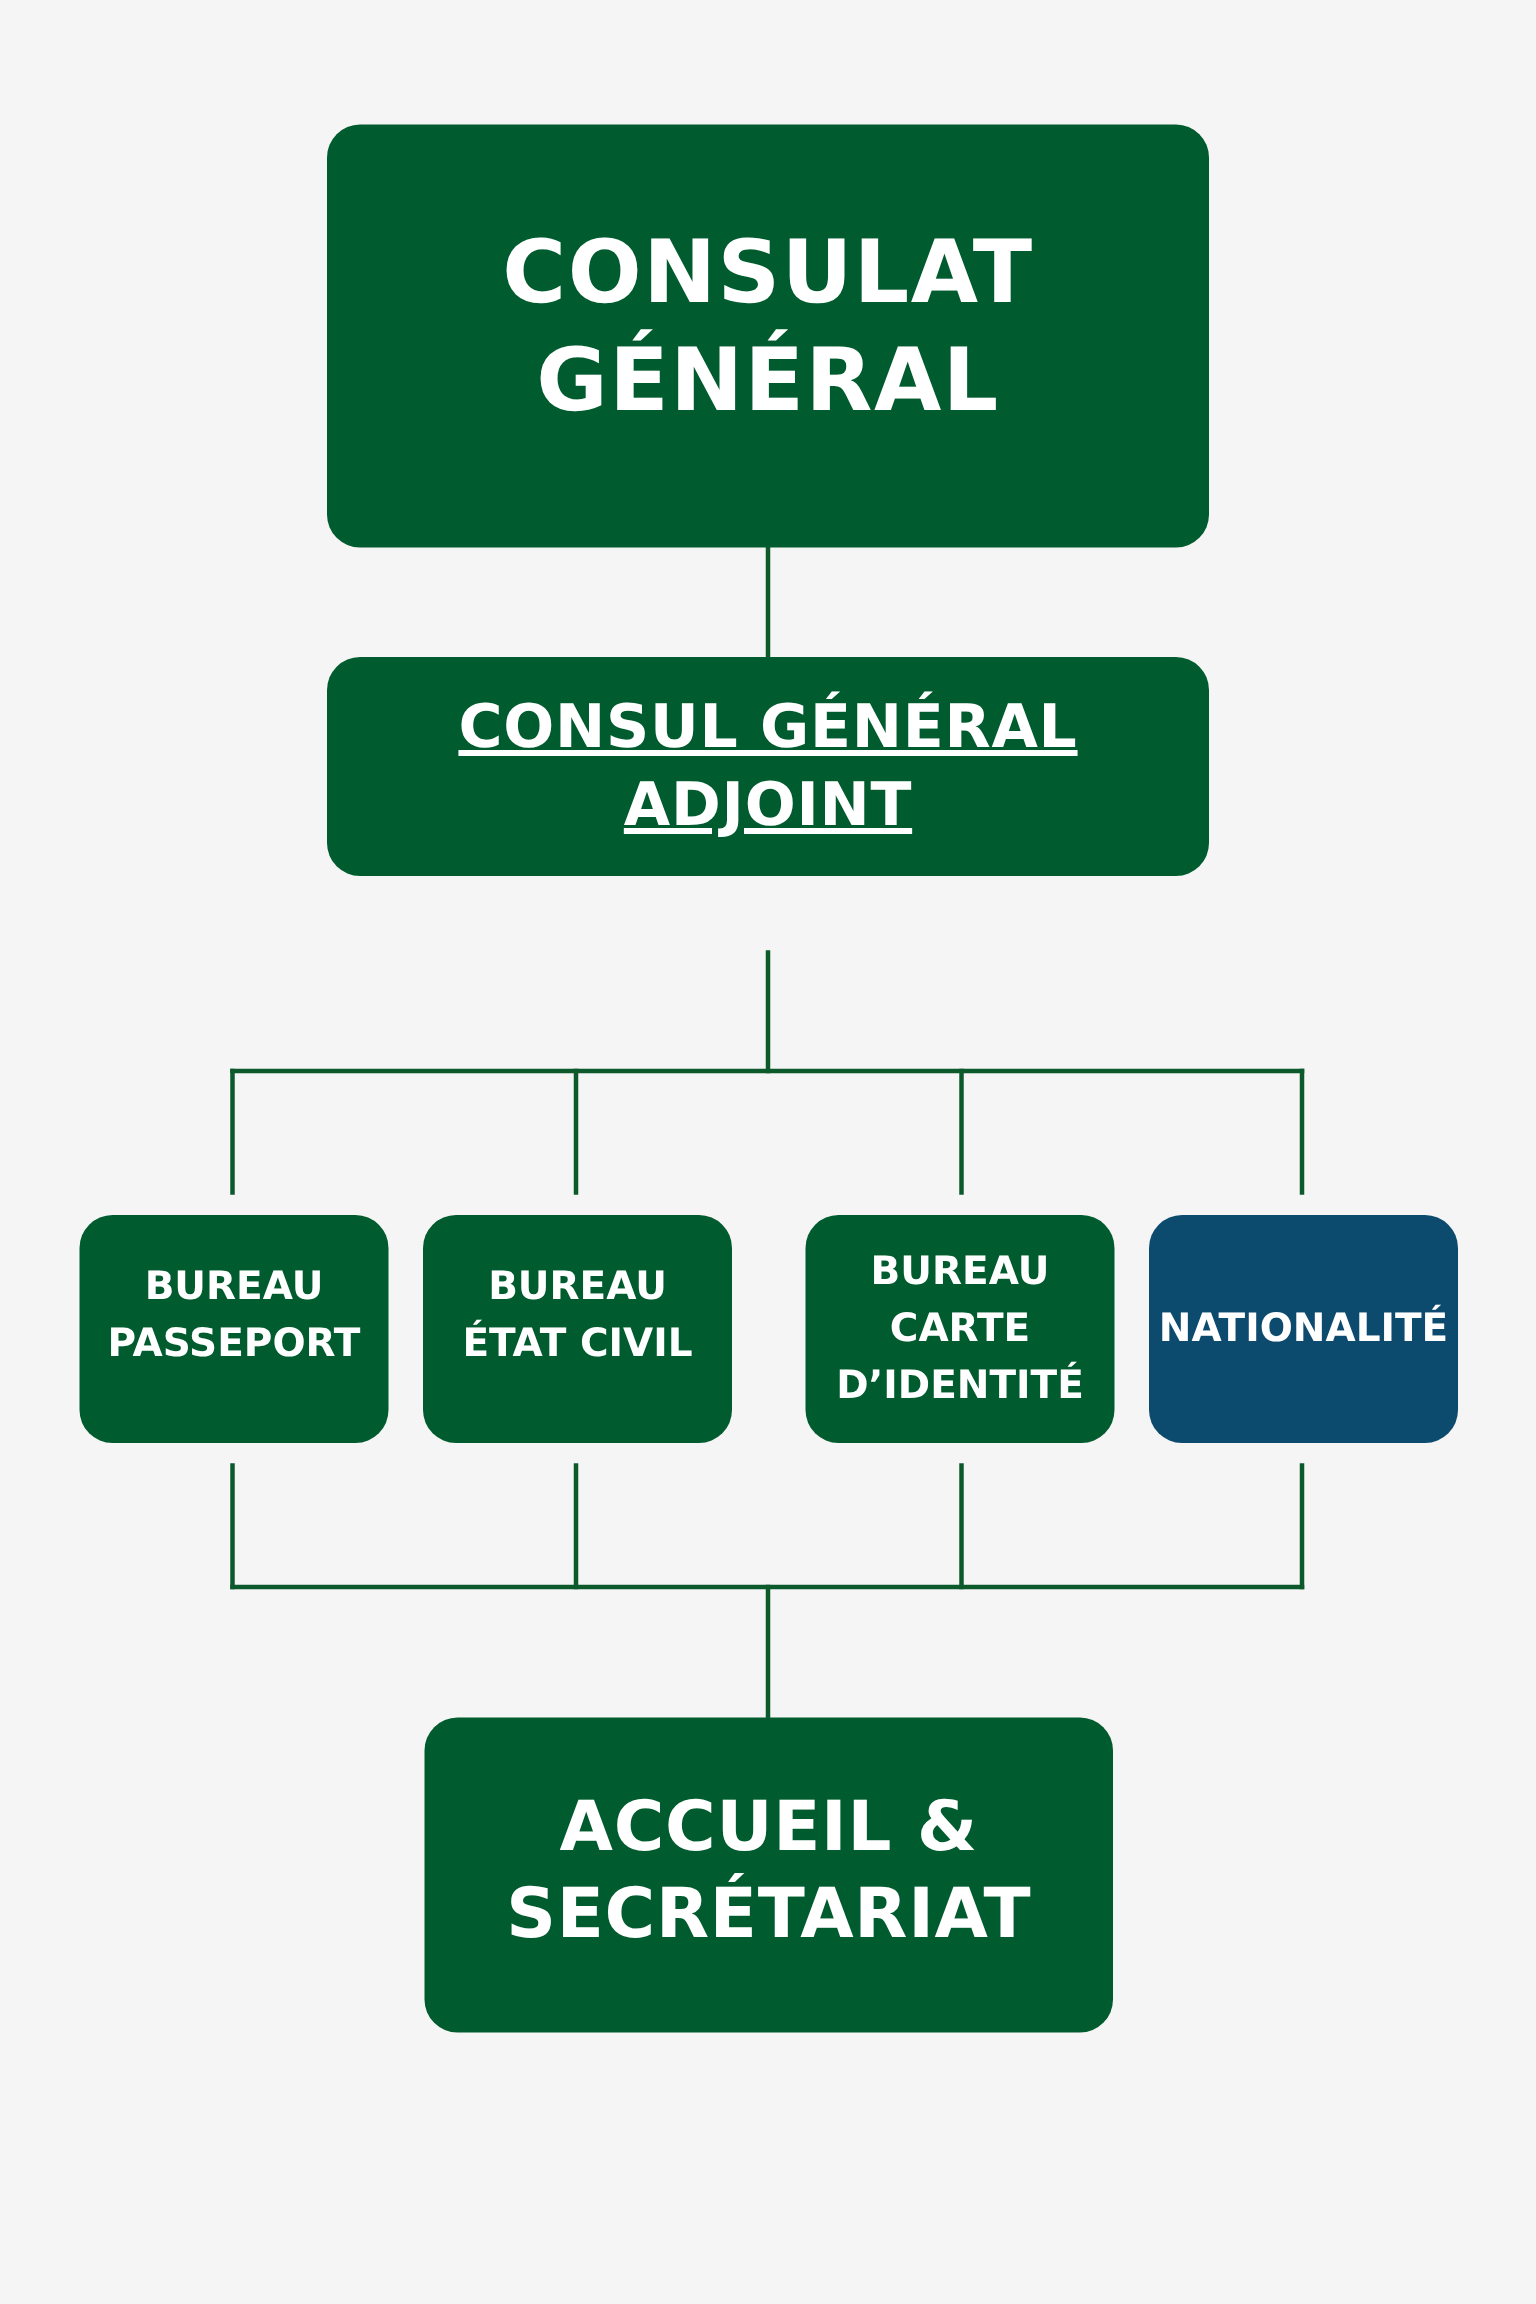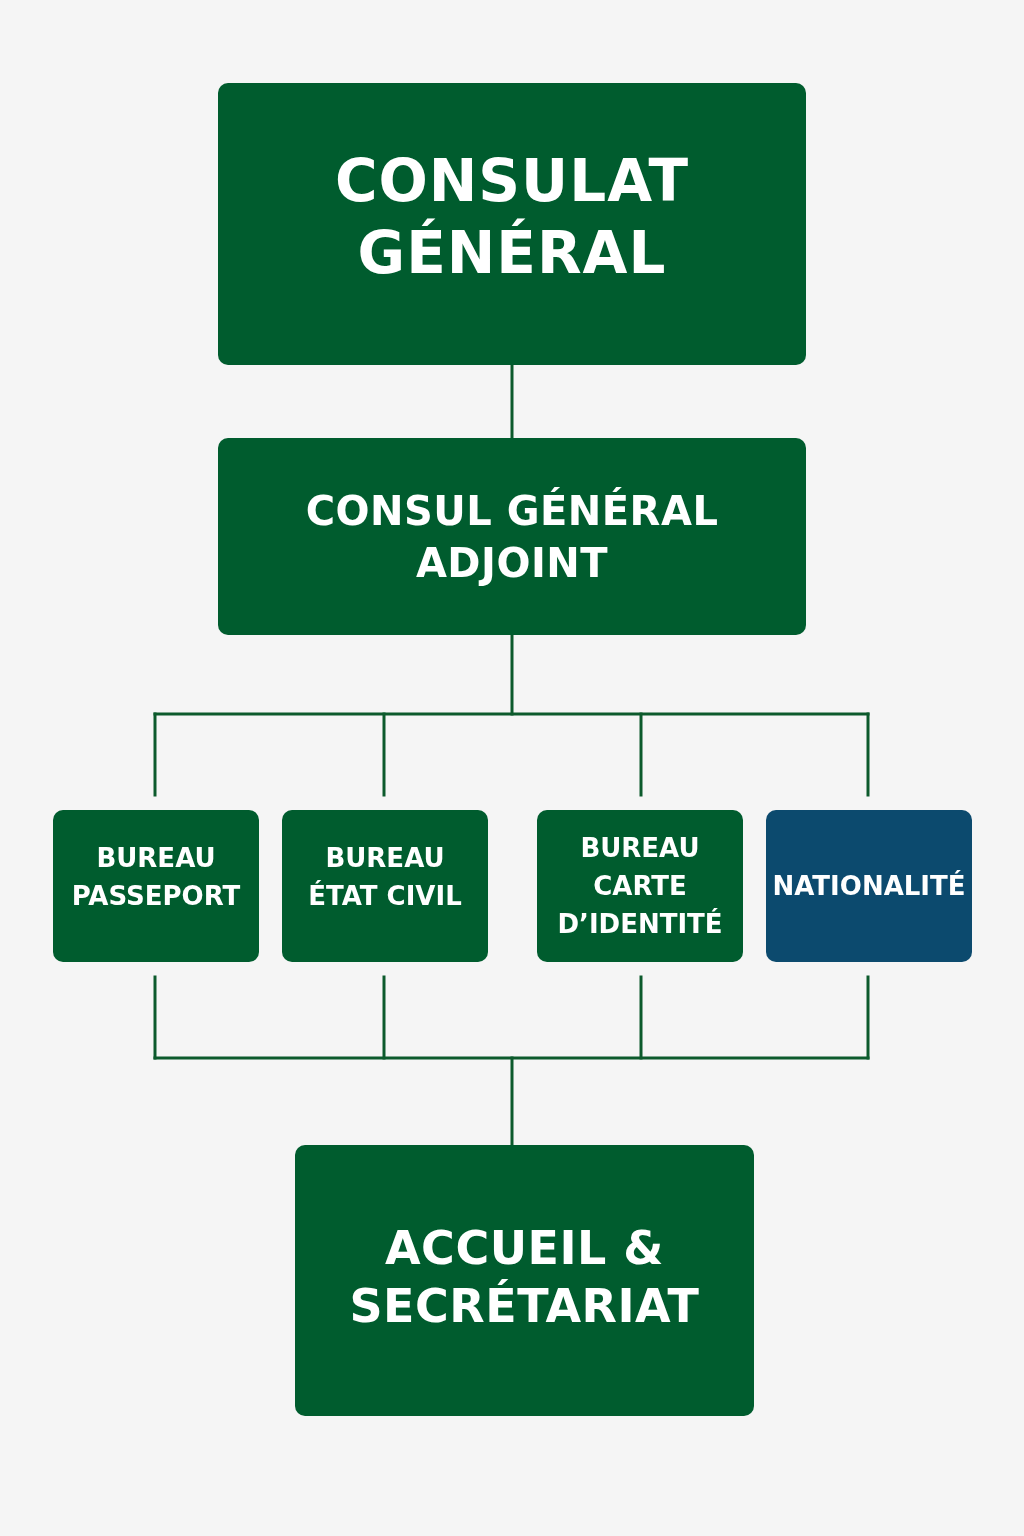--- a/index.html
+++ b/index.html
@@ -22,21 +22,21 @@
       height: 1536px;
     }
     .connectors line {
       stroke: #0c5a2c;
       stroke-width: 3;
       stroke-linecap: square;
     }
     .box {
       position: absolute;
       background: #005c2e;
-      border-radius: 10px;
+      border-radius: 22px;
       display: flex;
       align-items: center;
       justify-content: center;
       text-align: center;
       color: #ffffff;
       font-weight: bold;
       text-transform: uppercase;
       box-sizing: border-box;
     }
     .box .label {
@@ -44,38 +44,38 @@
       display: block;
     }
     #box-top {
       left: 218px; top: 83px; width: 588px; height: 282px;
     }
     #box-top .label {
       font-size: 58px; line-height: 72px; letter-spacing: 1px;
       margin-top: -14px;
     }
     #box-deputy {
-      left: 218px; top: 438px; width: 588px; height: 197px;
+      left: 218px; top: 438px; width: 588px; height: 146px; text-decoration: underline;
     }
     #box-deputy .label {
       font-size: 40px; line-height: 52px; letter-spacing: 0.5px;
     }
     .box.small {
       top: 810px; width: 206px; height: 152px;
     }
     .box.small .label {
       font-size: 26px; line-height: 38px; letter-spacing: 0;
     }
     #box-passeport { left: 53px; }
     #box-etat { left: 282px; }
     #box-carte { left: 537px; }
     #box-nationalite { left: 766px; }
     #box-passeport .label, #box-etat .label { margin-top: -18px; }
     #box-bottom {
-      left: 283px; top: 1145px; width: 459px; height: 271px; margin-left: 12px;
+      left: 283px; top: 1145px; width: 459px; height: 210px;
     }
     #box-bottom .label {
       font-size: 46px; line-height: 58px; letter-spacing: 0.5px;
       margin-top: -8px;
     }
   </style>
 </head>
 <body style="background: rgb(245, 245, 245);">
 
 <svg class="connectors" viewBox="0 0 1024 1536" xmlns="http://www.w3.org/2000/svg">

